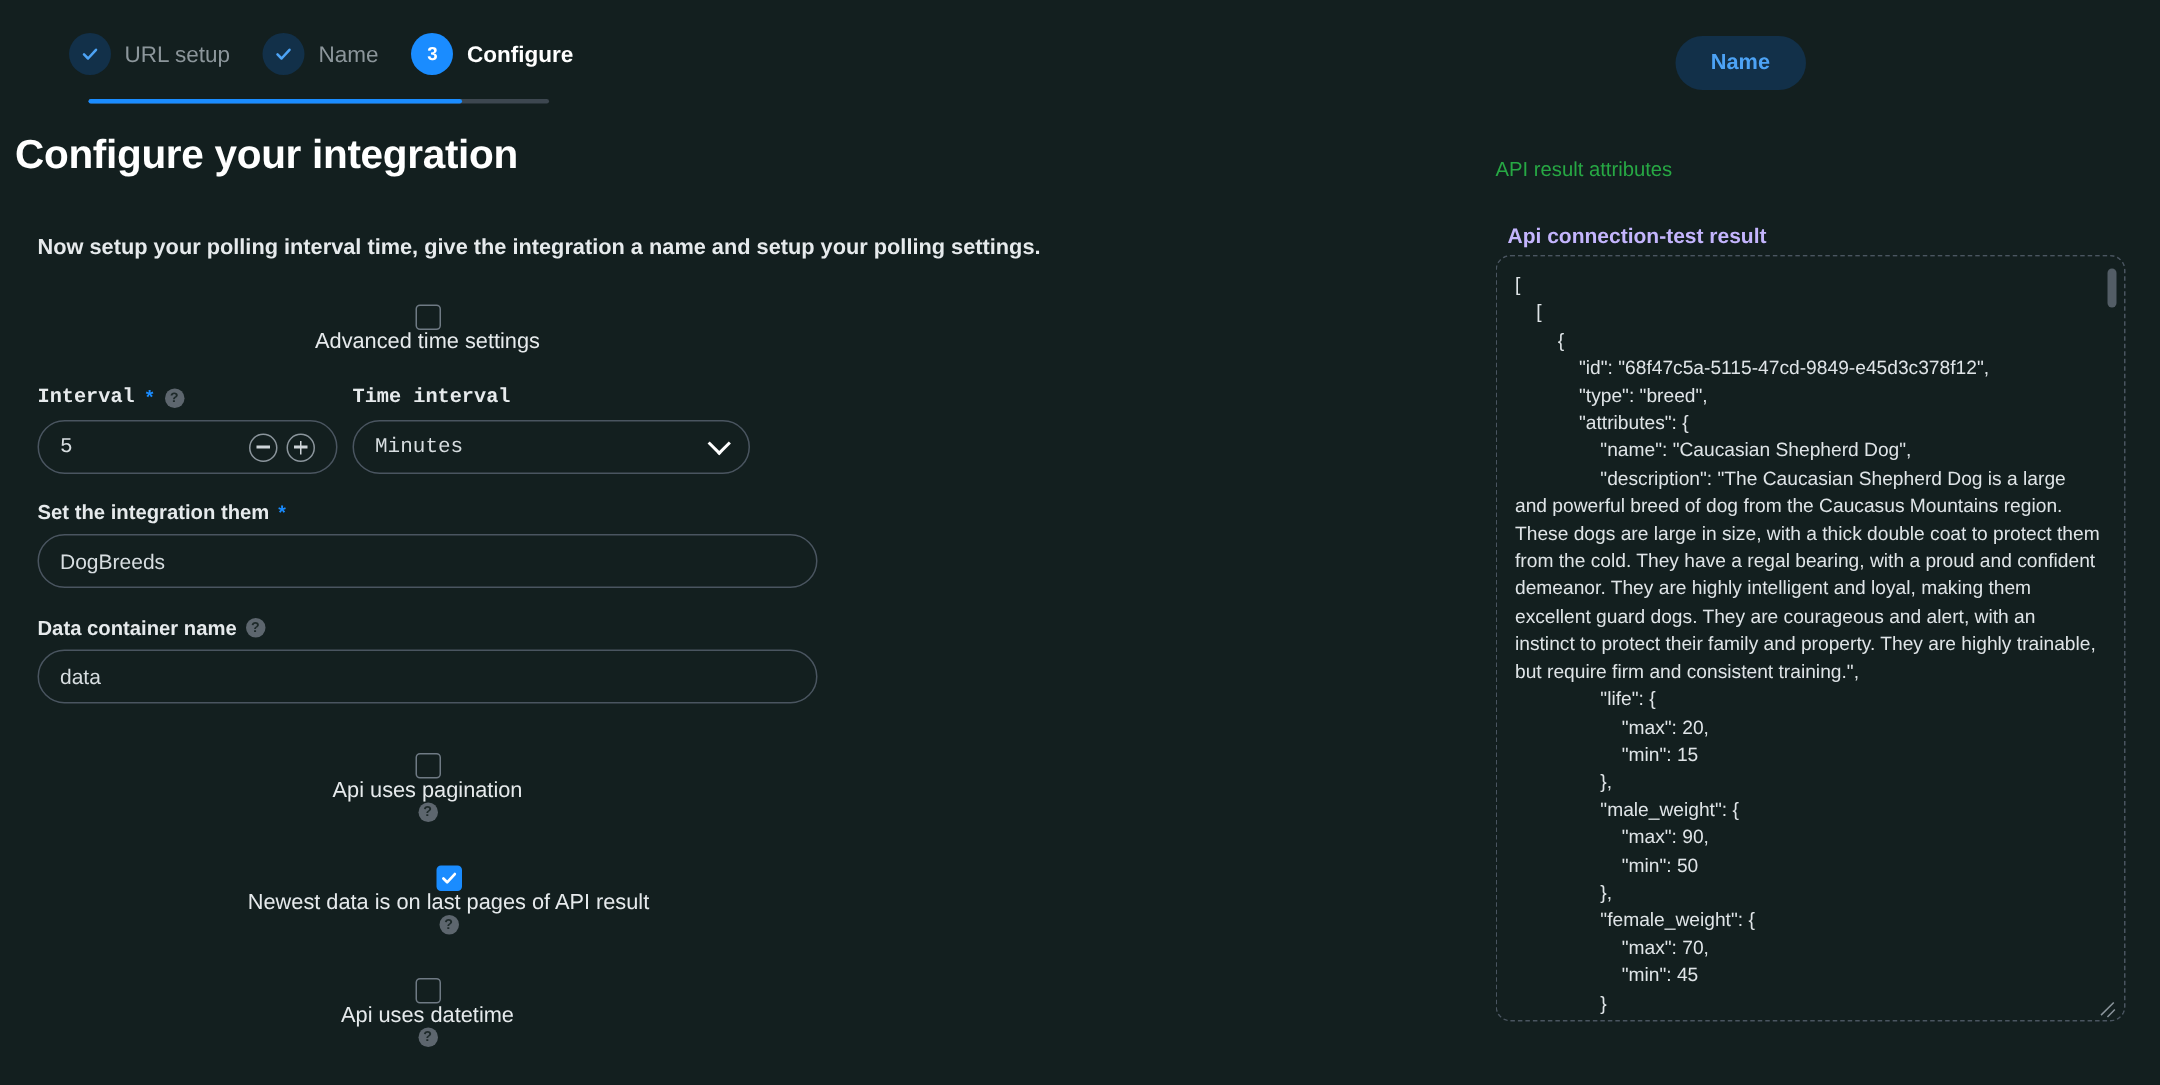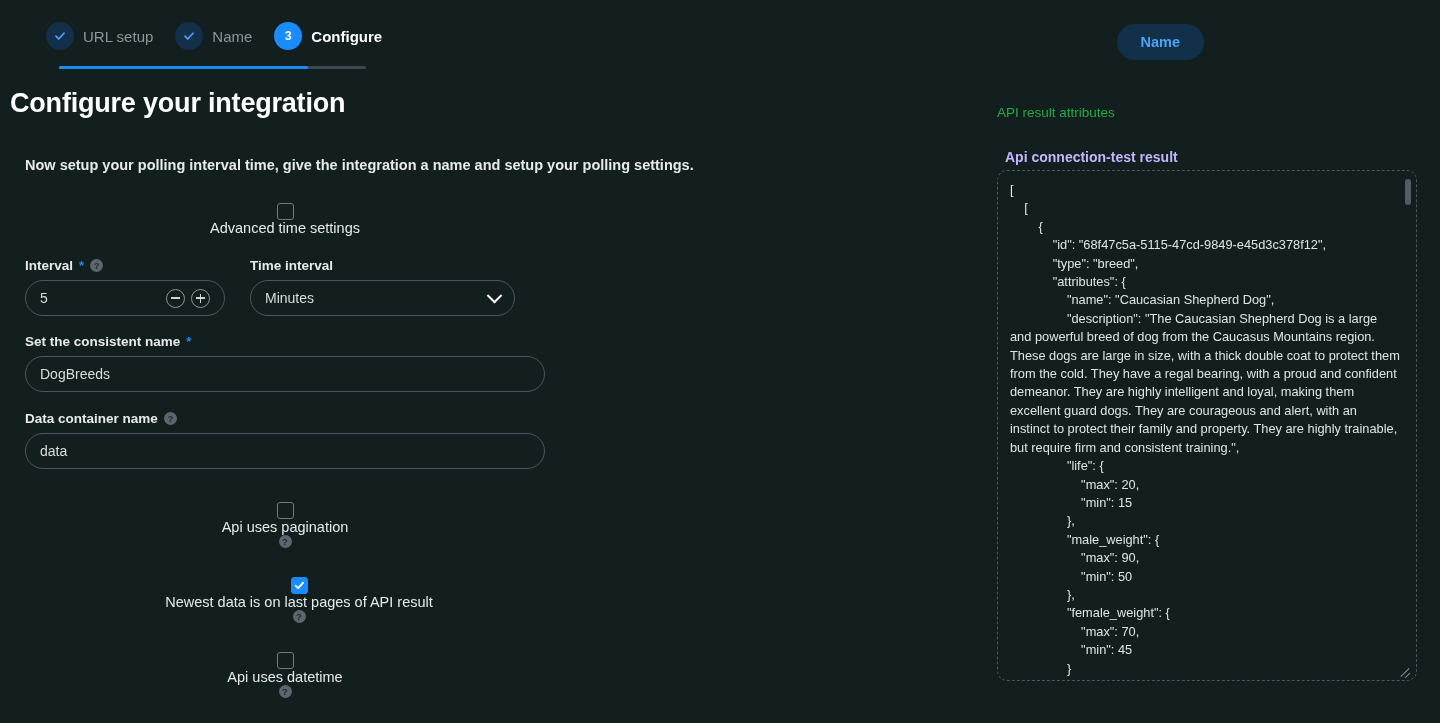--- a/index.html
+++ b/index.html
@@ -174,21 +174,21 @@
     width: 9px; height: 1.4px;
     background: #cfd5d9;
   }
   .round-btn.plus::after {
     content: "";
     position: absolute;
     width: 1.4px; height: 9px;
     background: #cfd5d9;
   }
 
-  .row-two { display: flex; gap: 25px; }
+  .row-two { display: flex; gap: 10px; font-family: Liberation Mono, monospace; }
   .col-interval { width: 200px; }
   .col-timeinterval { width: 265px; }
 
   .chevron {
     width: 11px; height: 11px;
     border-right: 2px solid #ffffff;
     border-bottom: 2px solid #ffffff;
     transform: rotate(45deg) translate(-2px, -2px);
     flex: 0 0 auto;
   }
@@ -324,21 +324,21 @@
       <div class="input-box">
         <span class="val">Minutes</span>
         <span class="chevron"></span>
       </div>
     </div>
 
   </div>
 
   <div style="margin-top:18px;">
     <div class="field-label">
-      <span>Set the consistent name</span>
+      <span>Set the integration them</span>
       <span class="req-star">*</span>
     </div>
     <div class="input-box">
       <span class="val">DogBreeds</span>
     </div>
   </div>
 
   <div style="margin-top:19px;">
     <div class="field-label">
       <span>Data container name</span>

